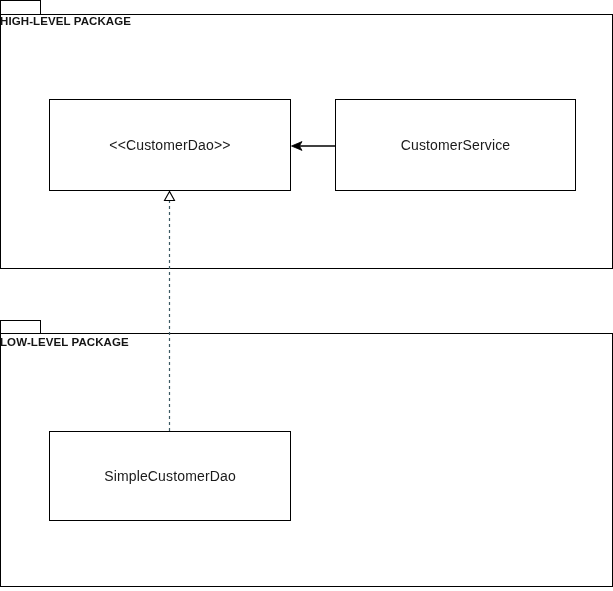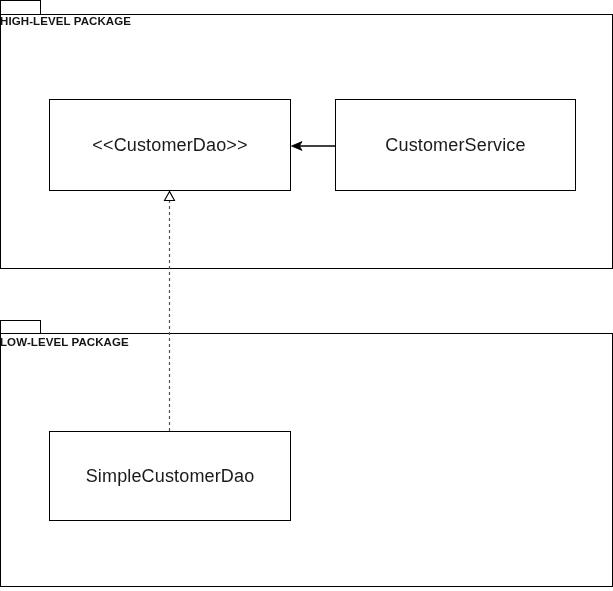--- a/index.html
+++ b/index.html
@@ -52,21 +52,21 @@
     position: absolute;
     box-sizing: border-box;
     border: 1.4px solid #000000;
     background: #ffffff;
     display: flex;
     align-items: center;
     justify-content: center;
     z-index: 5;
   }
   .uml-class-label {
-    font-size: 18px;
+    font-size: 14px;
     color: #1a1a1a;
     letter-spacing: 0.15px;
     white-space: nowrap;
   }
   .edge-svg {
     position: absolute;
     left: 0;
     top: 0;
     width: 613px;
     height: 591px;

